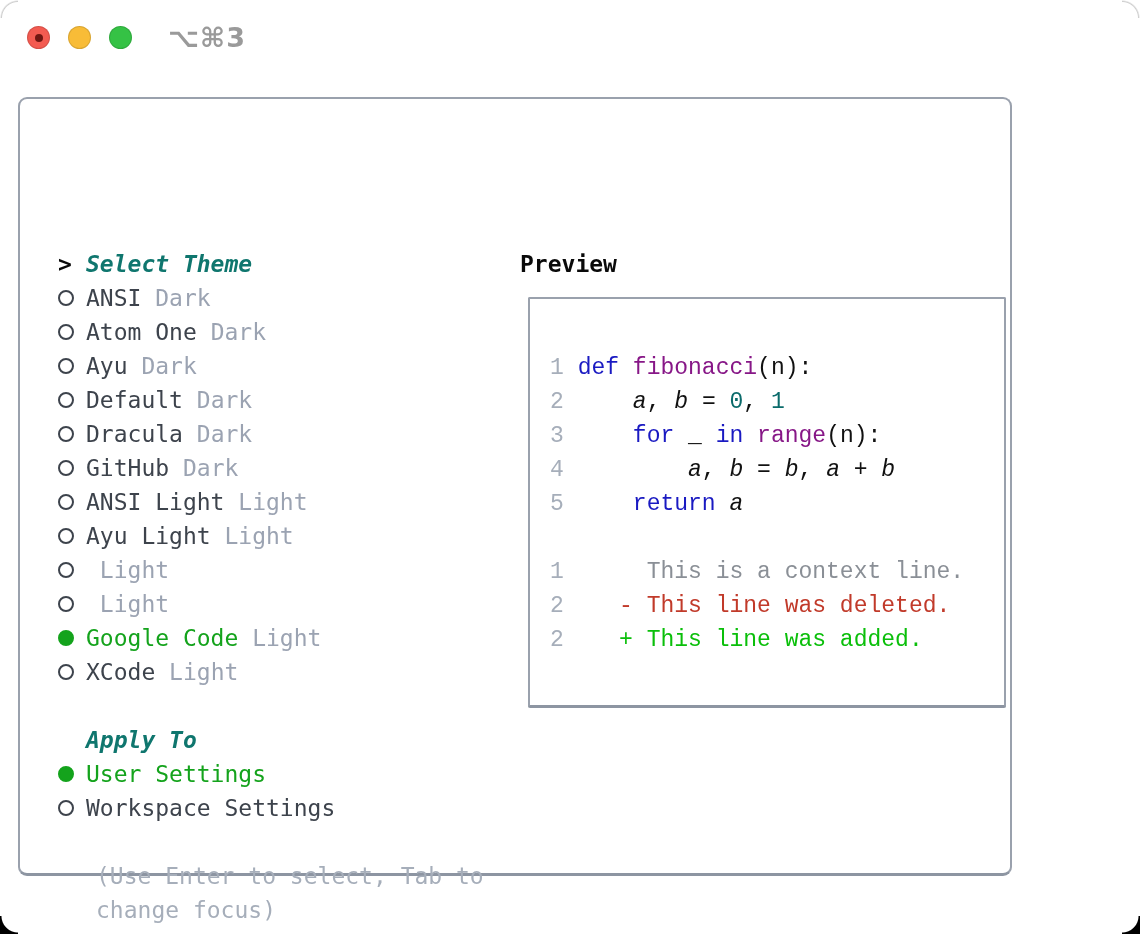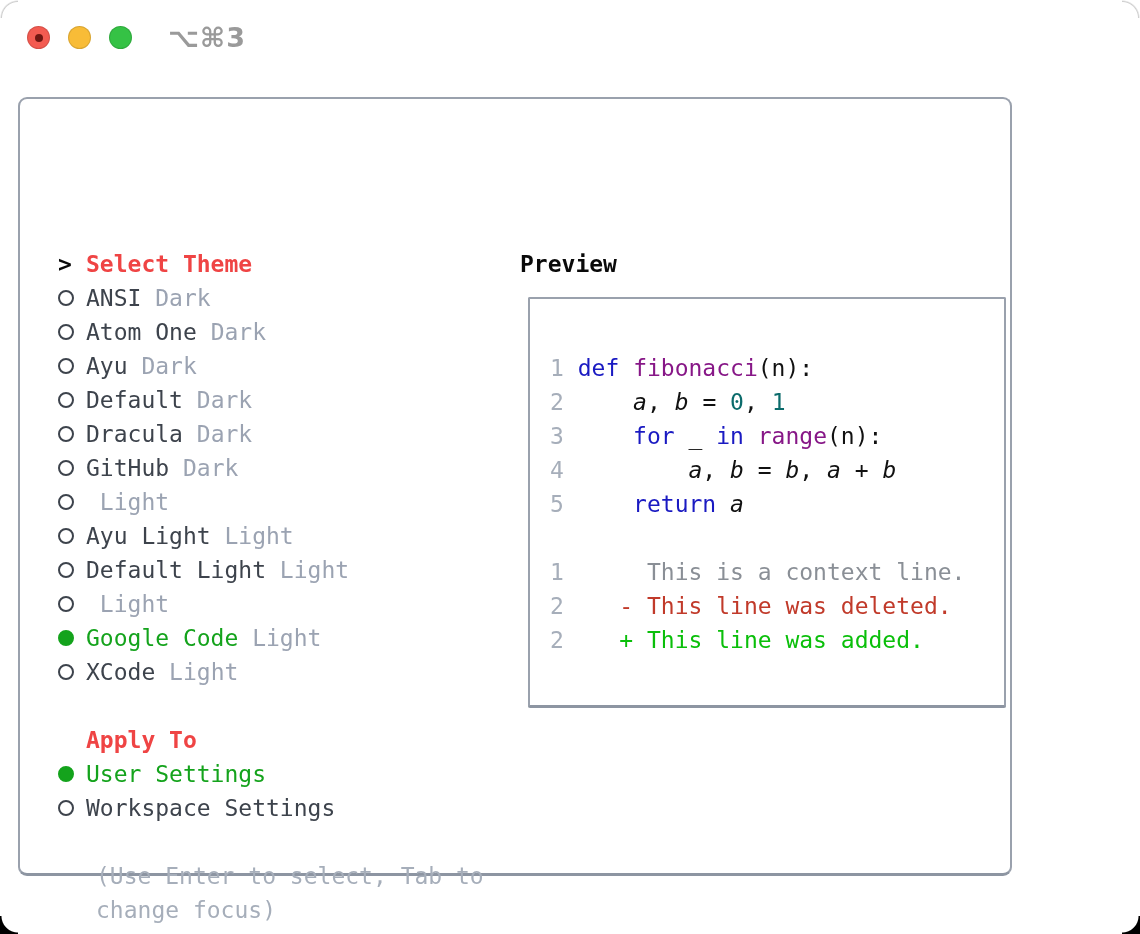--- a/index.html
+++ b/index.html
@@ -40,35 +40,35 @@
     border-radius:9px;background:#fff;
   }
 
   .list{position:absolute;left:38px;top:148px;}
   .list.apply{top:624px;text-align:center;}
   .trow{display:flex;align-items:center;height:34px;white-space:pre;}
   .bcol{width:28px;flex:0 0 28px;display:flex;align-items:center;}
   .cursor{font-weight:700;color:#0a0a0a;}
   .dot{width:12px;height:12px;border:2px solid #3d434c;border-radius:50%;box-sizing:content-box;}
   .dot.filled{background:var(--accent-green,#14a31c);border-color:var(--accent-green,#14a31c);}
-  .hlabel{font-weight:700;color:#ef4444;}
+  .hlabel{font-weight:700;color:#0f766e;font-style:italic;}
   .tname{color:var(--name-dark,#3d434c);}
   .tname.sel{color:var(--accent-green,#14a31c);}
   .tvariant{margin-left:1ch;color:var(--variant-gray,#9ba3b2);}
 
   .hint{position:absolute;left:38px;top:760px;color:var(--hint-gray,#a6aeba);margin-left:38px;}
 
   .preview-title{position:absolute;left:500px;top:148px;height:34px;font-weight:700;color:#0a0a0a;}
   .preview-box{
     position:absolute;left:508px;top:198px;width:478px;height:411px;box-sizing:border-box;
     border:2px solid var(--border-gray,#9aa1ad);
     border-bottom-width:3px;border-bottom-color:#8d95a2;
     border-radius:2px;background:#fff;overflow:hidden;
   }
-  .code{white-space:pre;padding:52px 0 0 20px;}
+  .code{white-space:pre;padding:52px 0 0 20px;font-family:Liberation Mono, monospace;}
   .cline{height:34px;}
   .ln{color:var(--line-number-gray,#a6aeba);}
   .tk-pln{color:var(--code-plain,#111111);}
   .tk-var{color:var(--code-plain,#111111);font-style:italic;}
   .tk-kw{color:var(--keyword-blue,#1a1ac2);}
   .tk-fn{color:var(--function-purple,#871787);}
   .tk-num{color:var(--literal-teal,#0b6b6b);}
   .tk-ctx{color:var(--context-gray,#8a8f96);}
   .tk-del{color:var(--deleted-red,#c13a2a);margin-top:33px;}
   .tk-add{color:var(--added-green,#0abf0a);}
@@ -94,23 +94,23 @@
         <span class="cursor">&gt;</span>
       </span>
       <span class="hlabel">Select Theme</span>
     </div>
   <div class="trow"><span class="bcol"><span class="dot"></span></span><span class="tname">ANSI</span><span class="tvariant">Dark</span></div>
       <div class="trow"><span class="bcol"><span class="dot"></span></span><span class="tname">Atom One</span><span class="tvariant">Dark</span></div>
       <div class="trow"><span class="bcol"><span class="dot"></span></span><span class="tname">Ayu</span><span class="tvariant">Dark</span></div>
       <div class="trow"><span class="bcol"><span class="dot"></span></span><span class="tname">Default</span><span class="tvariant">Dark</span></div>
       <div class="trow"><span class="bcol"><span class="dot"></span></span><span class="tname">Dracula</span><span class="tvariant">Dark</span></div>
       <div class="trow"><span class="bcol"><span class="dot"></span></span><span class="tname">GitHub</span><span class="tvariant">Dark</span></div>
+      <div class="trow"><span class="bcol"><span class="dot"></span></span><span class="tname">ANSI Light</span><span class="tvariant">Light</span></div>
+      <div class="trow"><span class="bcol"><span class="dot"></span></span><span class="tname">Ayu Light</span><span class="tvariant">Light</span></div>
       <div class="trow"><span class="bcol"><span class="dot"></span></span><span class="tvariant">Light</span></div>
-      <div class="trow"><span class="bcol"><span class="dot"></span></span><span class="tname">Ayu Light</span><span class="tvariant">Light</span></div>
-      <div class="trow"><span class="bcol"><span class="dot"></span></span><span class="tname">Default Light</span><span class="tvariant">Light</span></div>
       <div class="trow"><span class="bcol"><span class="dot"></span></span><span class="tvariant">Light</span></div>
       <div class="trow"><span class="bcol"><span class="dot filled"></span></span><span class="tname sel">Google Code</span><span class="tvariant">Light</span></div>
       <div class="trow"><span class="bcol"><span class="dot"></span></span><span class="tname">XCode</span><span class="tvariant">Light</span></div>
     </div>
 
   <div class="list apply" id="apply-list">
     <div class="trow">
       <span class="bcol"></span>
       <span class="hlabel">Apply To</span>
     </div>

